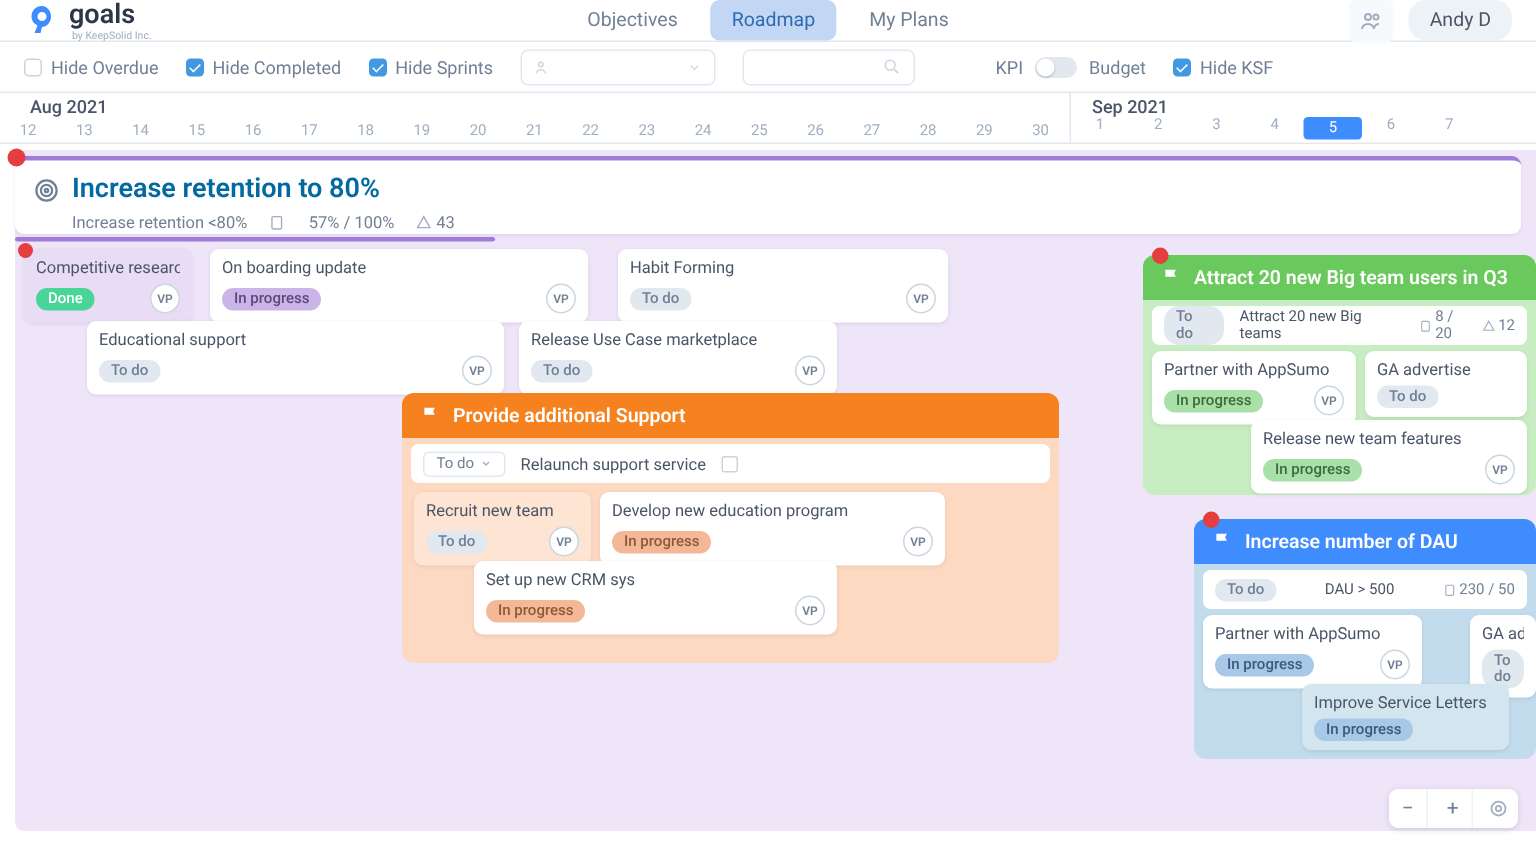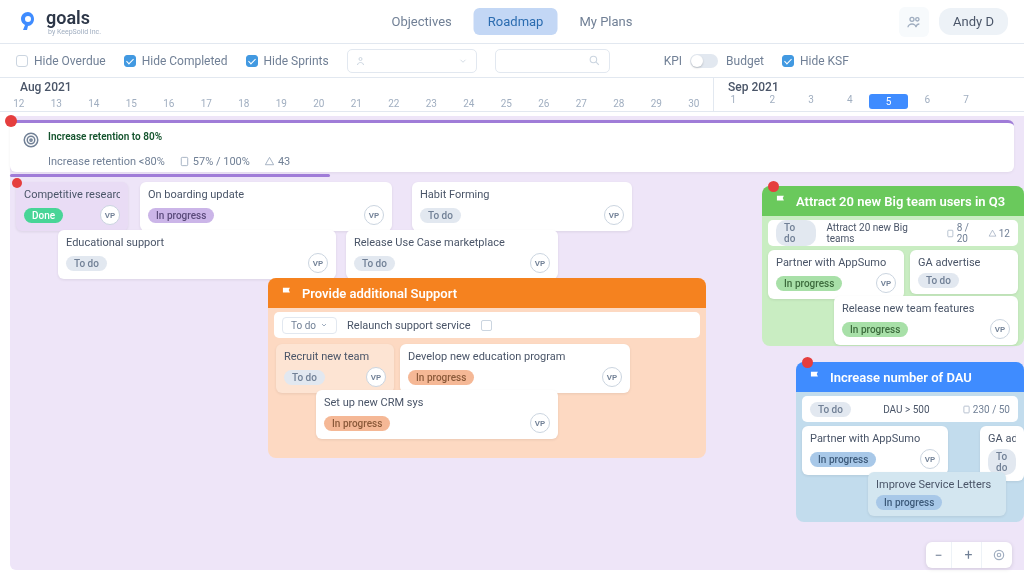--- a/index.html
+++ b/index.html
@@ -1,17 +1,17 @@
 <!DOCTYPE html>
 <html><head>
 <meta charset="utf-8">
 <style>
 * { box-sizing: border-box; margin: 0; padding: 0; }
 body { font-family: -apple-system, BlinkMacSystemFont, "Segoe UI", Roboto, sans-serif; font-size: 12px; color: #4a5568; background: #fff; width: 1024px; height: 576px; overflow: hidden; position: relative; }
-.header { height: 44px; display: flex; align-items: center; padding: 0 16px; border-bottom: 1px solid #e2e8f0; }
+.header { height: 28px; display: flex; align-items: center; padding: 0 16px; border-bottom: 1px solid #e2e8f0; }
 .logo { display: flex; align-items: center; gap: 6px; }
 .logo-icon { width: 24px; height: 24px; }
 .logo-text { font-size: 18px; font-weight: 600; color: #2d3748; }
 .logo-sub { font-size: 7px; color: #a0aec0; margin-left: 2px; }
 .nav { margin-left: auto; margin-right: auto; display: flex; gap: 8px; position: absolute; left: 50%; transform: translateX(-50%); }
 .nav-item { padding: 6px 14px; border-radius: 6px; font-size: 13px; color: #718096; cursor: pointer; }
 .nav-item.active { background: #c3d7f5; color: #2b6cb0; }
 .header-right { margin-left: auto; display: flex; align-items: center; gap: 10px; }
 .icon-btn { width: 30px; height: 30px; display: flex; align-items: center; justify-content: center; border-radius: 6px; background: #f7fafc; }
 .user-btn { padding: 6px 14px; background: #edf2f7; border-radius: 12px; font-size: 13px; }
@@ -31,21 +31,21 @@
 .tl-month { font-size: 12px; color: #4a5568; font-weight: 500; }
 .tl-days { display: flex; position: absolute; bottom: 2px; left: 0; right: 0; }
 .tl-day { font-size: 10px; color: #a0aec0; text-align: center; }
 .tl-left .tl-day { width: 37.5px; }
 .tl-right .tl-day { width: 38.8px; }
 .tl-day.sel { background: #3f8cff; color: #fff; border-radius: 3px; padding: 2px 0; }
 .canvas { position: relative; height: 464px; background: #fff; }
 .bg-purple { position: absolute; left: 10px; top: 4px; right: 0; bottom: 6px; background: #eee5f8; border-radius: 6px 0 0 6px; }
 .obj-hdr { position: absolute; left: 10px; top: 8px; right: 10px; height: 52px; background: #fff; border-radius: 6px; padding: 8px 12px; box-shadow: 0 1px 3px rgba(0,0,0,0.06); border-top: 3px solid #a07cd8; }
 .obj-hdr .warn { position: absolute; left: -5px; top: -8px; width: 12px; height: 12px; background: #e53e3e; border-radius: 50%; }
-.obj-title { display: flex; align-items: flex-start; gap: 8px; font-size: 10px; font-weight: 600; color: #14532d; }
+.obj-title { display: flex; align-items: flex-end; gap: 8px; font-size: 18px; font-weight: 600; color: #0369a1; }
 .obj-meta { display: flex; align-items: center; gap: 14px; margin-top: 6px; margin-left: 26px; font-size: 11px; color: #718096; }
 .prog-line { position: absolute; left: 10px; top: 62px; width: 320px; height: 3px; background: #a07cd8; border-radius: 2px; }
 .card { position: absolute; background: #fff; border-radius: 6px; padding: 6px 8px 6px 8px; box-shadow: 0 1px 3px rgba(0,0,0,0.08); font-size: 11px; }
 .card .warn { position: absolute; left: -4px; top: -4px; width: 10px; height: 10px; background: #e53e3e; border-radius: 50%; }
 .card-title { color: #4a5568; margin-bottom: 4px; white-space: nowrap; overflow: hidden; }
 .card-row { display: flex; align-items: center; justify-content: space-between; }
 .status { padding: 2px 8px; border-radius: 10px; font-size: 10px; font-weight: 500; }
 .st-done { background: #48d597; color: #fff; }
 .st-prog { background: #cbb5e8; color: #5a4a7a; }
 .st-todo { background: #e2e8f0; color: #718096; }
@@ -180,21 +180,21 @@
     <div class="obj-title">
       <svg width="18" height="18" viewBox="0 0 24 24" fill="none" stroke="#718096" stroke-width="2">
           <circle cx="12" cy="12" r="9"></circle>
           <circle cx="12" cy="12" r="5"></circle>
           <circle cx="12" cy="12" r="1.5"></circle>
         </svg>
       <span>Increase retention to 80%</span>
     </div>
     <div class="obj-meta">
       <span>Increase retention &lt;80%</span>
-      <span style="display:flex;align-items:center;gap:3px">
+      <span style="display:flex;align-items:center;gap:16px">
           <svg width="11" height="11" viewBox="0 0 24 24" fill="none" stroke="#a0aec0" stroke-width="2">
             <rect x="5" y="3" width="14" height="18" rx="2"></rect>
           </svg>
           <span>57% / 100%</span>
         </span>
       <span style="display:flex;align-items:center;gap:3px">
           <svg width="11" height="11" viewBox="0 0 24 24" fill="none" stroke="#a0aec0" stroke-width="2">
             <path d="M12 3l9 16H3z"></path>
           </svg>
           <span>43</span>

